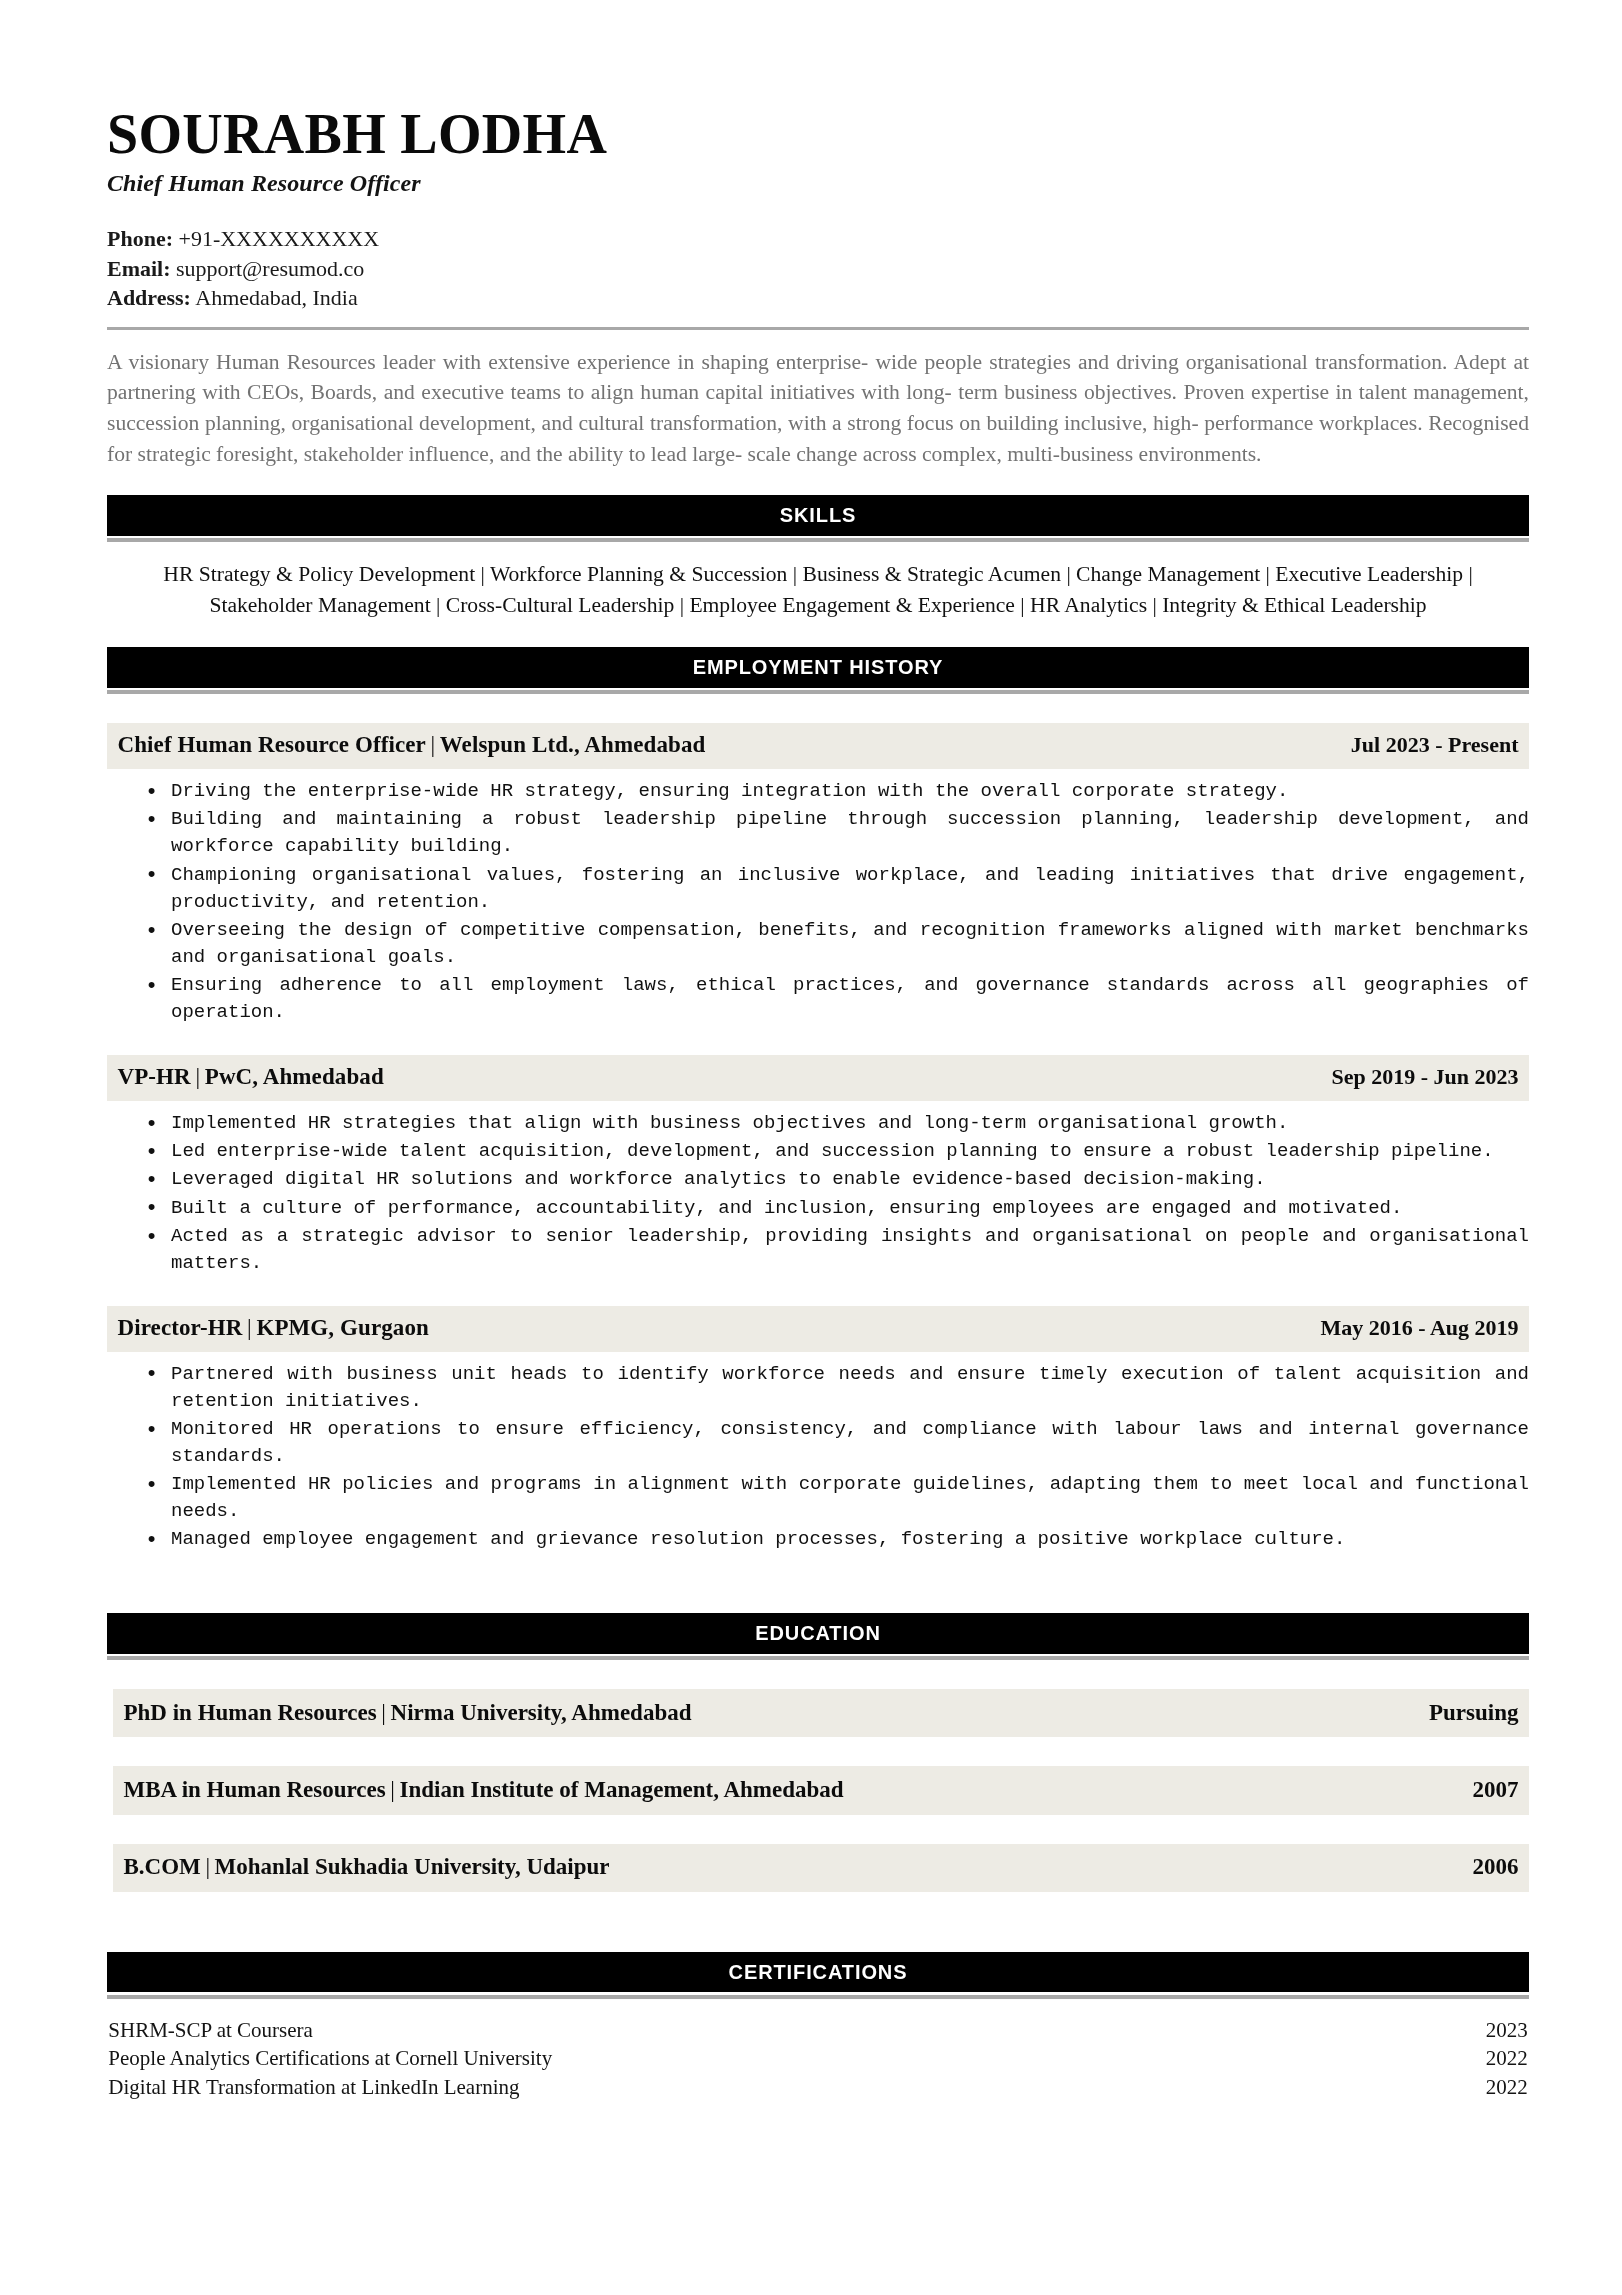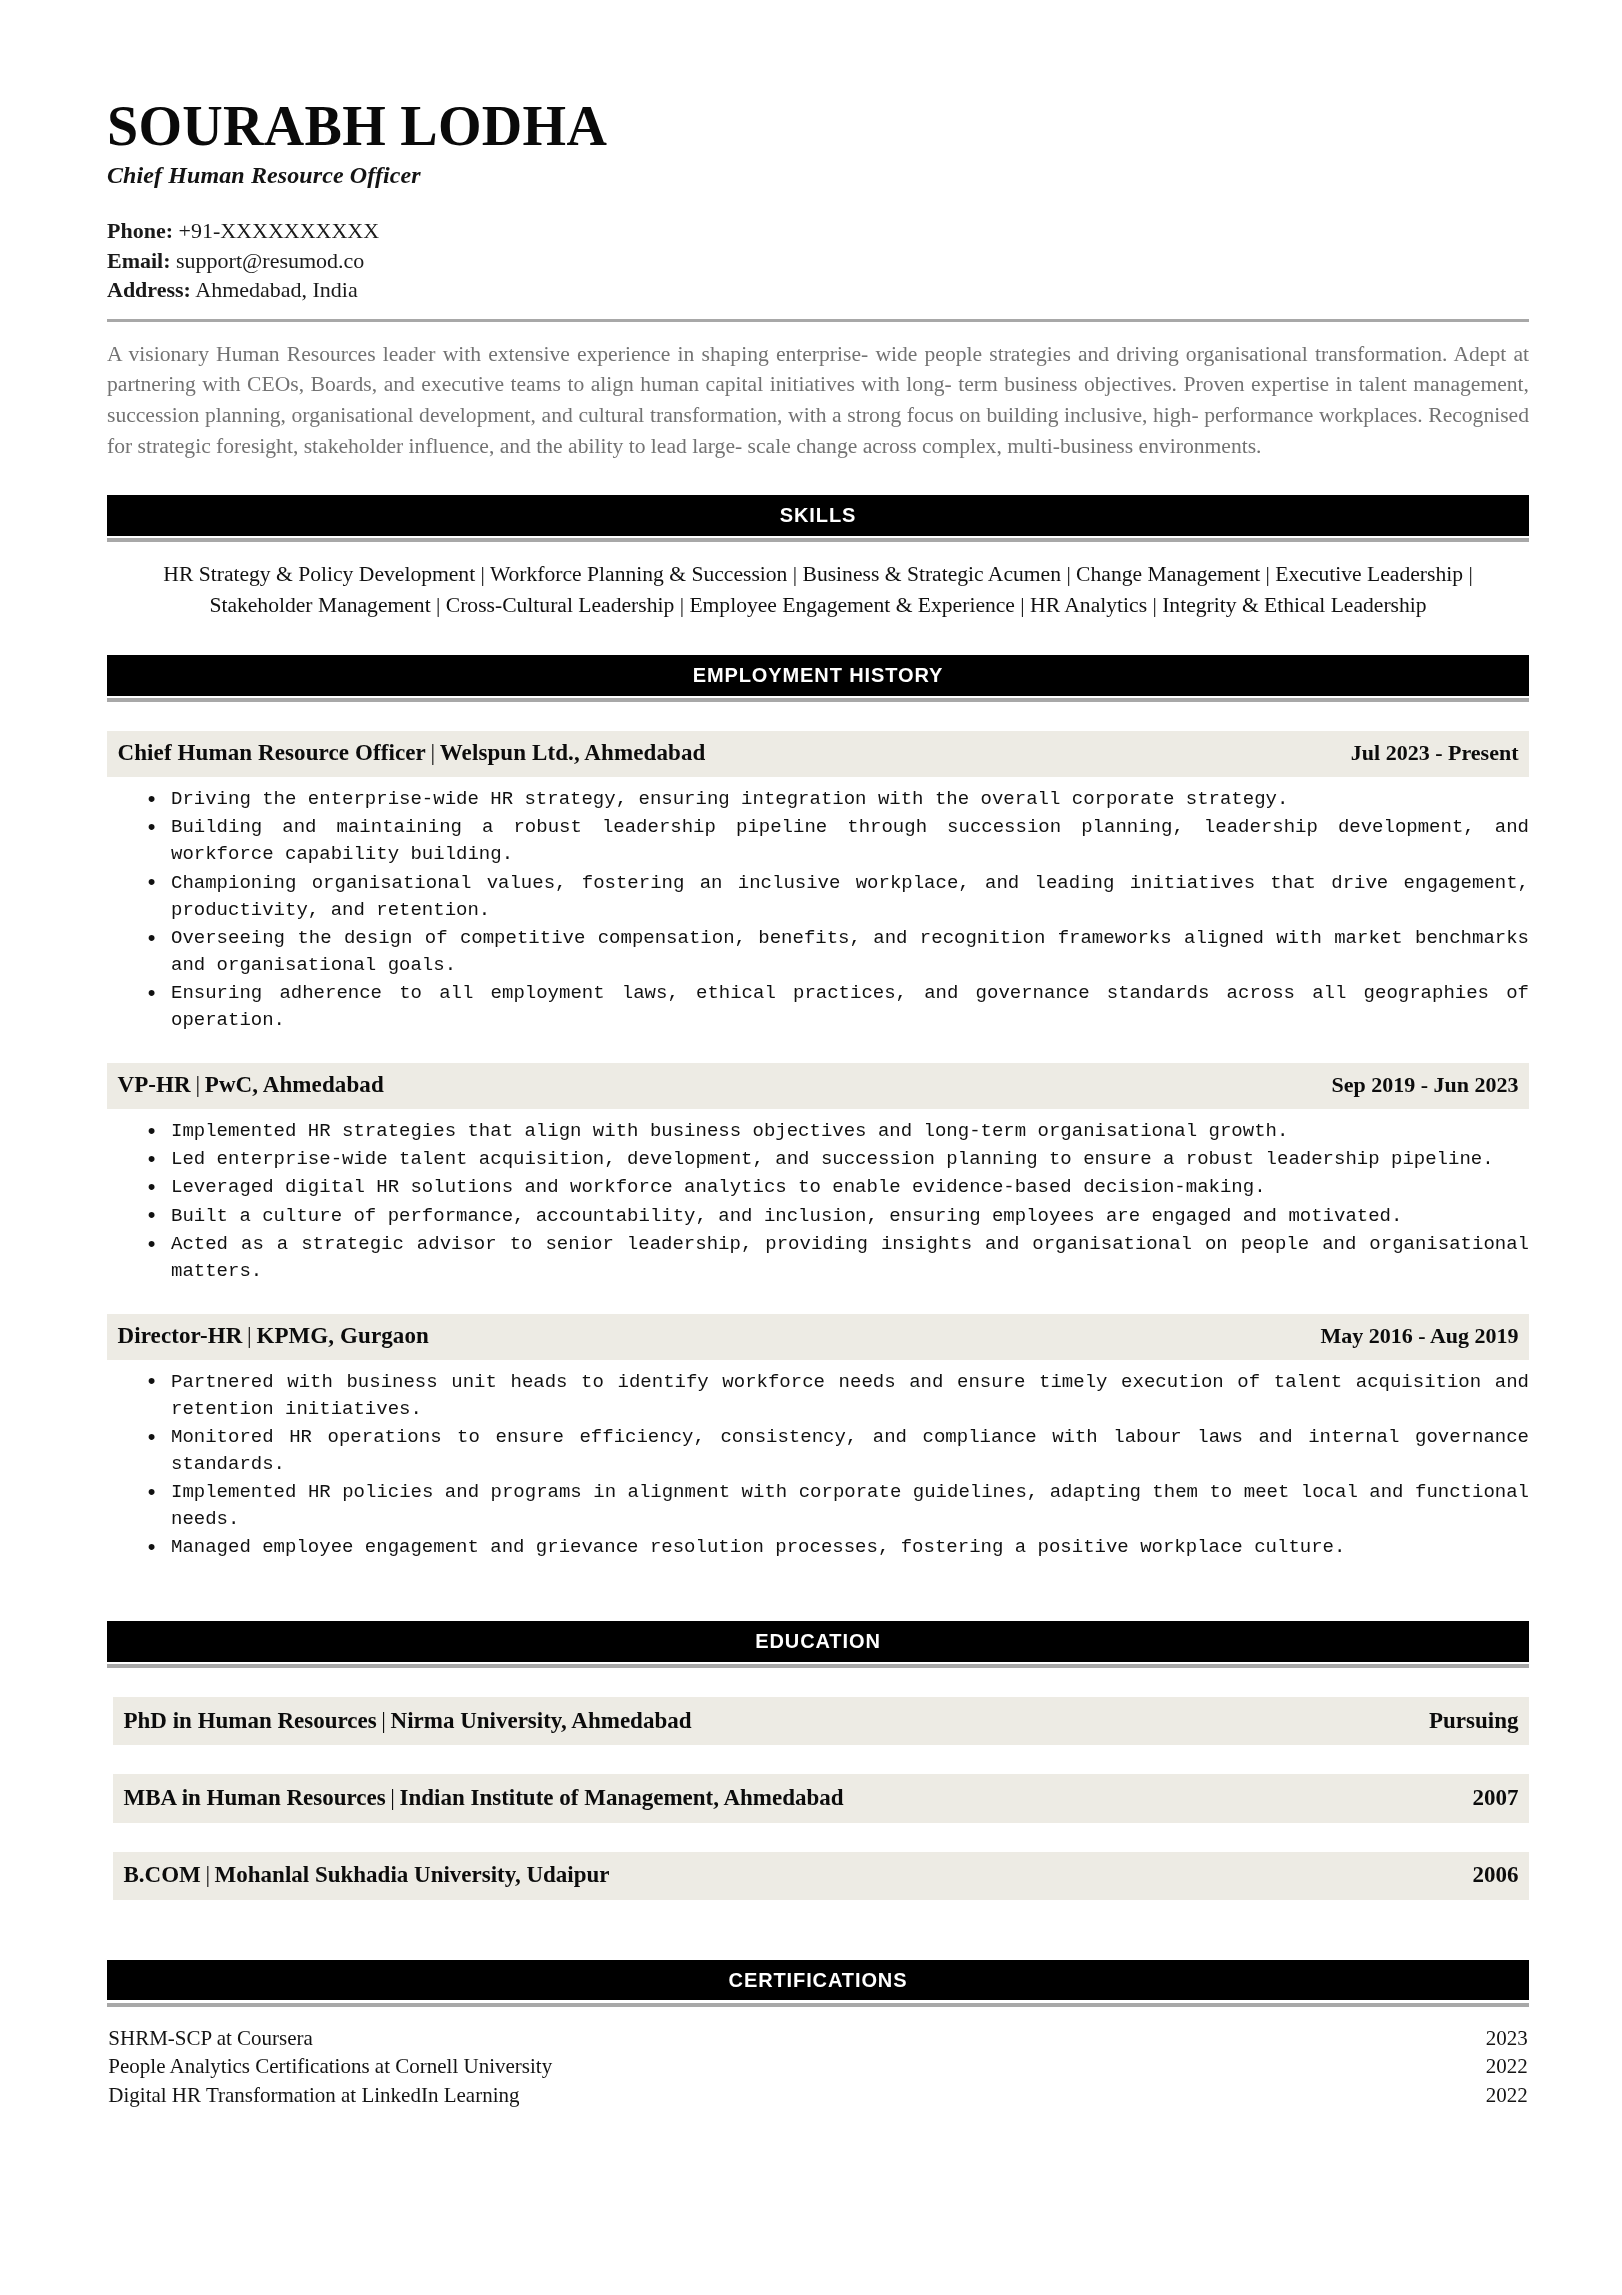--- a/index.html
+++ b/index.html
@@ -14,21 +14,21 @@
     position: relative;
     box-sizing: border-box;
     padding: 0;
     font-family: "Liberation Serif", "DejaVu Serif", serif;
     color: #121212;
     overflow: hidden;
   }
   .inner {
     position: absolute;
     left: 107px;
-    top: 0;
+    top: 8px;
     width: 1422px;
   }
 
   
   .name {
     font-family: "Liberation Serif", "DejaVu Serif", serif;
     font-size: 56px;
     font-weight: 700;
     letter-spacing: 0.3px;
     line-height: 1.0;
@@ -80,21 +80,21 @@
     font-weight: 600;
     letter-spacing: 0.9px;
     padding: 9.8px 0 10.5px 0;
     line-height: 1.0;
   }
   .bar-underline {
     height: 3.9px;
     background: #a8a8a8;
     margin-top: 2.6px;
   }
-  .sec-gap-top-lg { margin-top: 34px; }
+  .sec-gap-top-lg { margin-top: 26px; }
   .sec-gap-top-xl { margin-top: 60px; }
 
   
   .skills {
     margin-top: 17px;
     font-size: 21.6px;
     line-height: 1.44;
     text-align: center;
     color: #111111;
     padding: 0 11.8px;

